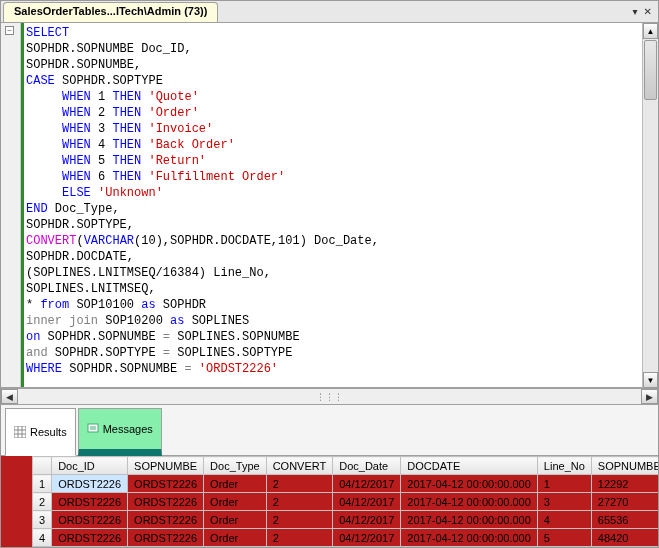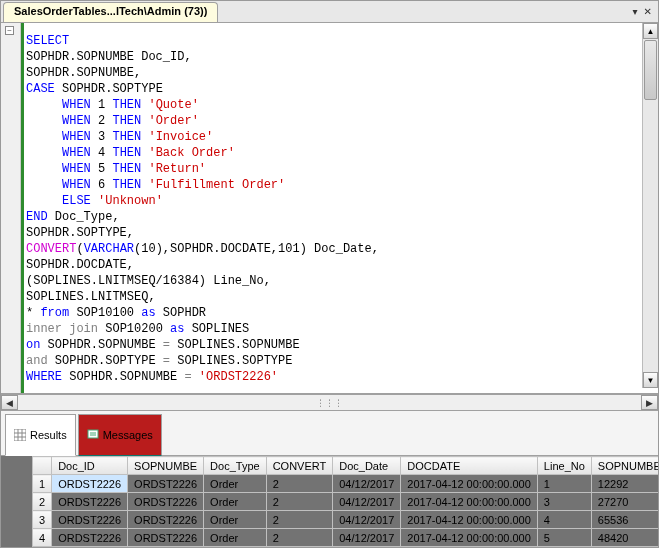--- a/index.html
+++ b/index.html
@@ -67,21 +67,21 @@
     color: #555;
     background: #fff;
   }
   .code {
     font-family: Consolas, 'Courier New', monospace;
     font-size: 12px;
     line-height: 16px;
     white-space: pre;
     border-left: 3px solid #2e8b2e;
     padding-left: 2px;
-    padding-top: 10px;
+    padding-top: 2px;
     flex: 1;
     overflow: hidden;
   }
   .kw { color: #0000ff; }
   .str { color: #cc0000; }
   .fn { color: #d000d0; }
   .op { color: #808080; }
   .hscroll {
     height: 17px;
     background: #e8e8e8;
@@ -112,27 +112,27 @@
   }
   .rtab {
     display: flex; align-items: center; gap: 4px;
     border: 1px solid #a0a0a0;
     padding: 14px 8px;
     background: #fff;
     font-size: 11px;
     border-bottom: 1px solid #fff;
     position: relative; top: 1px;
   }
-  .rtab.inactive { background: #b91c1c; border-bottom: 1px solid #0f766e; justify-content: space-between; }
+  .rtab.inactive { background: #86efac; border-bottom: 7px solid #0f766e; justify-content: space-between; }
   .rtab .ico {
     width: 12px; height: 12px;
     display: inline-block;
   }
   .grid-wrap {
-    background: #737373;
+    background: #b91c1c;
     overflow: auto;
     padding-left: 31px;
   }
   table.grid {
     border-collapse: collapse;
     font-size: 11px;
     font-family: Tahoma, sans-serif;
   }
   table.grid th, table.grid td {
     border: 1px solid #c0c0c0;

